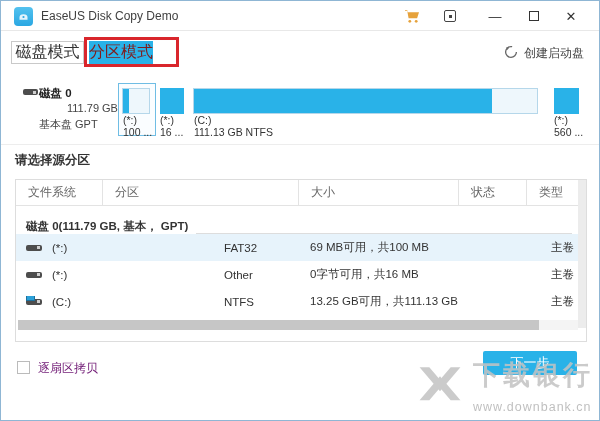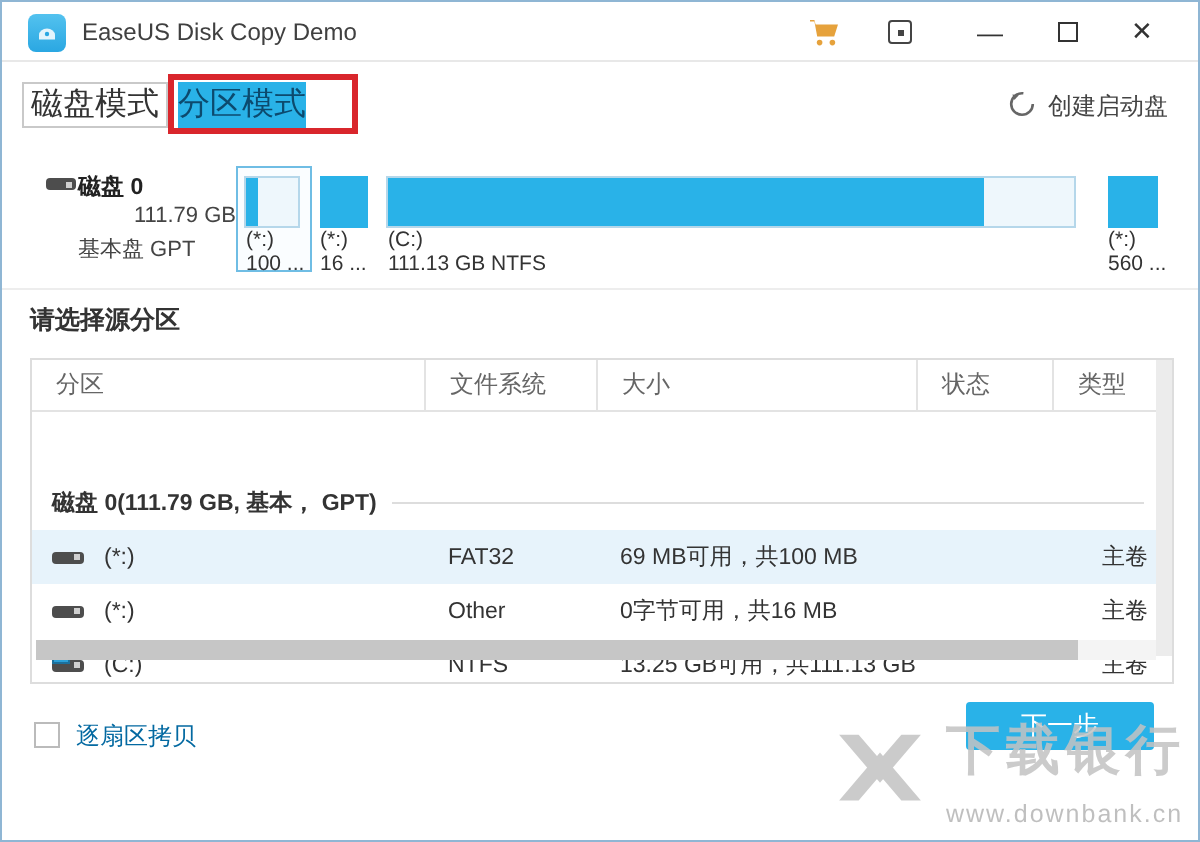--- a/index.html
+++ b/index.html
@@ -19,21 +19,21 @@
     align-items:center; justify-content:center; color:#333; font-size:13px; cursor:default; }
   .boxdot { width:12px; height:12px; border:1.5px solid #444; border-radius:2px;
     display:flex; align-items:center; justify-content:center; }
   .boxdot i { width:3px; height:3px; background:#444; display:block; }
   .maxbox { width:10px; height:10px; border:1px solid #333; }
 
   
   .tab { position:absolute; top:40px; height:23px; font-size:16px; display:flex;
     align-items:center; justify-content:center; cursor:pointer; }
   .tab-disk { left:10px; width:73px; background:#fff; border:1px solid #c9c9c9; color:#333; }
-  .tab-part { left:88px; width:64px; color:#0c4a6e; }
+  .tab-part { left:88px; width:64px; color:#7f1d1d; }
   .red-box { position:absolute; left:83px; top:36px; width:95px; height:30px;
     border:3px solid #d9262c; pointer-events:none; }
   .create-boot { position:absolute; right:15px; top:44px; display:flex; align-items:center;
     gap:6px; font-size:12px; color:#444; cursor:pointer; }
 
   
   .disk-info { position:absolute; left:22px; top:88px; }
   .hdd-bar { width:15px; height:6px; background:#4d4d4d; border-radius:2px; position:relative; }
   .hdd-bar::after { content:""; position:absolute; right:2px; top:1.5px; width:3px; height:3px; background:#cfcfcf; }
   .disk-name { position:absolute; left:38px; top:85px; font-size:11.5px; font-weight:bold; color:#222; }
@@ -51,40 +51,40 @@
   .divider { position:absolute; left:0; top:143px; width:100%; border-top:1px solid #ededed; }
   .section-title { position:absolute; left:14px; top:151px; font-size:12.5px; font-weight:600; color:#333; }
 
   
   .ptable { position:absolute; left:14px; top:178px; width:572px; height:163px;
     border:1px solid #ddd; background:#fff; font-size:11.5px; color:#333; }
   .thead { display:flex; height:26px; border-bottom:1px solid #e3e3e3; color:#666; font-size:12px; }
   .th { display:flex; align-items:center; padding-left:12px; }
   .th + .th { border-left:1px solid #e3e3e3; }
   .c1 { width:196px; } .c2 { width:86px; } .c3 { width:160px; } .c4 { width:68px; } .c5 { width:52px; }
-  .group-row { display:flex; align-items:center; height:28px; padding-left:10px;
-    font-weight:bold; font-size:11.5px; color:#333;margin-top:31px; }
+  .group-row { display:flex; align-items:flex-end; height:28px; padding-left:10px;
+    font-weight:bold; font-size:11.5px; color:#333; }
   .group-row .gline { flex:1; border-top:1px solid #ddd; margin:0 14px 0 8px; }
   .trow { display:flex; align-items:center; height:27px; cursor:pointer; }
   .trow.selected { background:#e7f3fb; }
   .td { display:flex; align-items:center; padding-left:12px; overflow:hidden; white-space:nowrap; }
   .td.c1 { gap:10px; padding-left:10px; }
   .td.c5 { justify-content:flex-end; padding-right:4px; }
   .row-hdd { width:16px; height:6px; background:#4d4d4d; border-radius:2px; position:relative; flex:none; }
   .row-hdd::after { content:""; position:absolute; right:2px; top:1.5px; width:3px; height:3px; background:#cfcfcf; }
   .row-hdd.sys::before { content:""; position:absolute; left:0; top:-5px; width:7px; height:5px;
     background:#2ba0d8; border:1px solid #1c709c; }
   .vscroll { position:absolute; right:0; top:0; width:8px; height:148px; background:#ececec; }
   .hscroll { position:absolute; left:2px; top:140px; height:10px; width:560px; background:#f4f4f4; }
   .hscroll .thumb { height:100%; width:93%; background:#c6c6c6; }
 
   
   .checkbox { position:absolute; left:16px; top:360px; width:13px; height:13px;
     border:1px solid #bbb; background:#fff; cursor:pointer; }
-  .cb-label { position:absolute; left:37px; top:359px; font-size:12px; color:#0369a1;text-align:center; }
+  .cb-label { position:absolute; left:37px; top:359px; font-size:12px; color:#701a75;text-align:center; }
   .next-btn { position:absolute; left:482px; top:350px; width:94px; height:24px;
     color:#fff; font-size:13px; display:flex; align-items:center; justify-content:center;
     border-radius:2px; cursor:pointer; }
 
   
   .watermark { position:absolute; right:6px; bottom:6px; display:flex; align-items:flex-start;
     gap:8px; opacity:.85; pointer-events:none; }
   .wm-texts { display:flex; flex-direction:column; align-items:flex-start; }
   .wm-title { font-size:27px; font-weight:bold; color:#c3c3c3; letter-spacing:3px; line-height:27px; }
   .wm-url { font-size:12.5px; color:#b5b5b5; letter-spacing:1px; margin-top:11px; }
@@ -172,22 +172,22 @@
   <div class="plabel" style="left:553px; top:113px;">
     <div>(*:)</div>
     <div>560 ...</div>
   </div>
 
   <div class="divider"></div>
   <div class="section-title">请选择源分区</div>
 
   <div class="ptable">
     <div class="thead">
+      <div class="th c2">文件系统</div>
       <div class="th c1">分区</div>
-      <div class="th c2">文件系统</div>
       <div class="th c3">大小</div>
       <div class="th c4">状态</div>
       <div class="th c5">类型</div>
     </div>
 
     <div class="group-row">
       <span>磁盘 0(111.79 GB, 基本， GPT)</span>
         <span class="gline"></span>
     </div>
 

